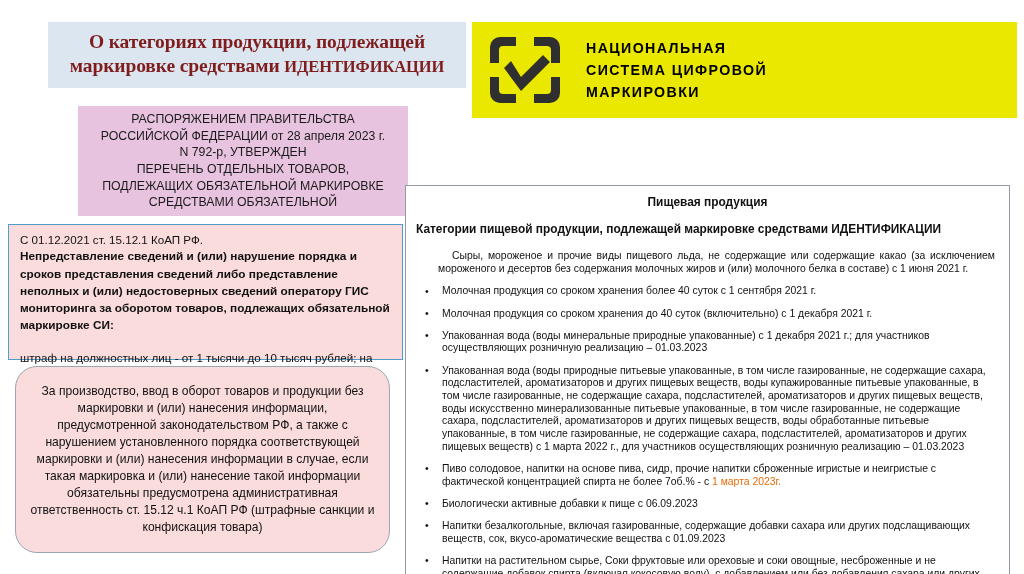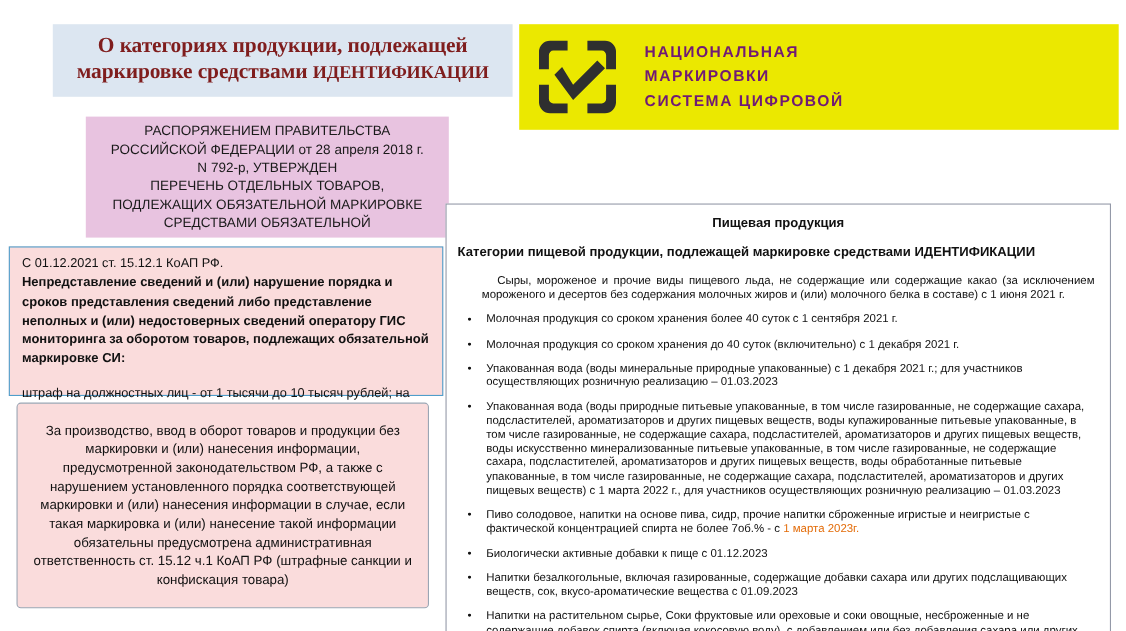--- a/index.html
+++ b/index.html
@@ -86,21 +86,21 @@
     line-height: 1.0;
     margin-top: 1px;
   }
   .logo-tagline {
     margin-left: 22px;
     font-family: "Liberation Sans", sans-serif;
     font-weight: bold;
     font-size: 14.2px;
     letter-spacing: 1.4px;
     line-height: 1.55;
-    color: #701a75;
+    color: #000000;
     white-space: nowrap;
   }
 
   
   .decree-box {
     position: absolute;
     left: 78px;
     top: 106px;
     width: 330px;
     height: 110px;
@@ -149,21 +149,21 @@
 
   
   .resp-box {
     position: absolute;
     left: 15px;
     top: 366px;
     width: 375px;
     height: 187px;
     background: #fadcdc;
     border: 1.3px solid #9aa6b4;
-    border-radius: 4px;
+    border-radius: 22px;
     display: flex;
     align-items: center;
     justify-content: center;
     padding: 4px 12px;
   }
   .resp-text {
     font-size: 12.1px;
     line-height: 1.41;
     color: #111;
     text-align: center;
@@ -253,29 +253,29 @@
           <path d="M4 14 A10 10 0 0 1 14 4 L30 4 L30 13 L17 13 A4 4 0 0 0 13 17 L13 30 L4 30 Z"></path>
           <path d="M74 14 A10 10 0 0 0 64 4 L48 4 L48 13 L61 13 A4 4 0 0 1 65 17 L65 30 L74 30 Z"></path>
           <path d="M4 60 A10 10 0 0 0 14 70 L30 70 L30 61 L17 61 A4 4 0 0 1 13 57 L13 44 L4 44 Z"></path>
           <path d="M74 60 A10 10 0 0 1 64 70 L48 70 L48 61 L61 61 A4 4 0 0 0 65 57 L65 44 L74 44 Z"></path>
           <path d="M18 35 L25 28 L35 44 L57 22 L64 29 L35 58 Z"></path>
         </g>
       </svg>
     </div>
     <div class="logo-tagline">
       <div>НАЦИОНАЛЬНАЯ</div>
+      <div>СИСТЕМА ЦИФРОВОЙ</div>
       <div>МАРКИРОВКИ</div>
-      <div>СИСТЕМА ЦИФРОВОЙ</div>
     </div>
   </div>
 
   <div class="decree-box">
     <div class="decree-text">
       <span>РАСПОРЯЖЕНИЕМ ПРАВИТЕЛЬСТВА</span><br>
-      <span>РОССИЙСКОЙ ФЕДЕРАЦИИ от 28 апреля 2018 г.</span><br>
+      <span>РОССИЙСКОЙ ФЕДЕРАЦИИ от 28 апреля 2023 г.</span><br>
       <span>N 792-р, УТВЕРЖДЕН</span><br>
       <span>ПЕРЕЧЕНЬ ОТДЕЛЬНЫХ ТОВАРОВ,</span><br>
       <span>ПОДЛЕЖАЩИХ ОБЯЗАТЕЛЬНОЙ МАРКИРОВКЕ</span><br>
       <span>СРЕДСТВАМИ ОБЯЗАТЕЛЬНОЙ</span>
     </div>
   </div>
 
   <div class="koap-box">
     <div class="koap-line-1">С 01.12.2021 ст. 15.12.1 КоАП РФ.</div>
     <div class="koap-bold">Непредставление сведений и (или) нарушение порядка  и сроков представления сведений либо представление неполных и (или) недостоверных сведений оператору ГИС мониторинга за оборотом товаров, подлежащих обязательной маркировке СИ:</div>
@@ -289,20 +289,20 @@
   <div class="food-panel">
     <div class="food-head-1">Пищевая продукция</div>
     <div class="food-head-2">Категории пищевой продукции, подлежащей маркировке средствами ИДЕНТИФИКАЦИИ</div>
     <div class="intro-para">Сыры, мороженое и прочие виды пищевого льда, не содержащие или содержащие какао (за исключением мороженого и десертов без содержания молочных жиров и (или) молочного белка в составе) с 1 июня 2021 г.</div>
     <ul class="food-list">
         <li><span>Молочная продукция со сроком хранения более 40 суток  с 1 сентября 2021 г.</span></li>
         <li><span>Молочная продукция со сроком хранения до 40 суток (включительно) с 1 декабря 2021 г.</span></li>
         <li><span>Упакованная вода (воды минеральные природные упакованные) с 1 декабря 2021 г.; для участников осуществляющих  розничную реализацию – 01.03.2023</span></li>
         <li><span>Упакованная вода (воды природные питьевые упакованные, в том числе газированные, не содержащие сахара, подсластителей, ароматизаторов и других пищевых веществ, воды купажированные питьевые упакованные, в том числе газированные, не содержащие сахара, подсластителей, ароматизаторов и других пищевых веществ, воды искусственно минерализованные питьевые упакованные, в том числе газированные, не содержащие сахара, подсластителей, ароматизаторов и других пищевых веществ, воды обработанные питьевые упакованные, в том числе газированные, не содержащие сахара, подсластителей, ароматизаторов и других пищевых веществ) с 1 марта 2022 г., для участников осуществляющих  розничную реализацию – 01.03.2023</span></li>
         <li><span>Пиво солодовое, напитки на основе пива, сидр,  прочие напитки сброженные игристые и неигристые с фактической концентрацией спирта не более 7об.% - с </span><span class="hl-orange" style="color: rgb(227, 108, 9);">1 марта 2023г.</span></li>
-        <li><span>Биологически активные добавки к пище с 01.12.2023</span></li>
+        <li><span>Биологически активные добавки к пище с 06.09.2023</span></li>
         <li><span>Напитки безалкогольные, включая газированные, содержащие добавки сахара или других подслащивающих веществ, сок, вкусо-ароматические вещества с 01.09.2023</span></li>
         <li><span>Напитки на растительном сырье, Соки фруктовые или ореховые и соки овощные, несброженные и не содержащие добавок спирта (включая кокосовую воду), с добавлением или без добавления сахара или других подслащивающих веществ, квасы, морсы, компоты фруктовые</span></li>
         <li class="bold-item"><span>Растительные масла</span></li>
       </ul>
   </div>
 
 </div>
 
 </body></html>

